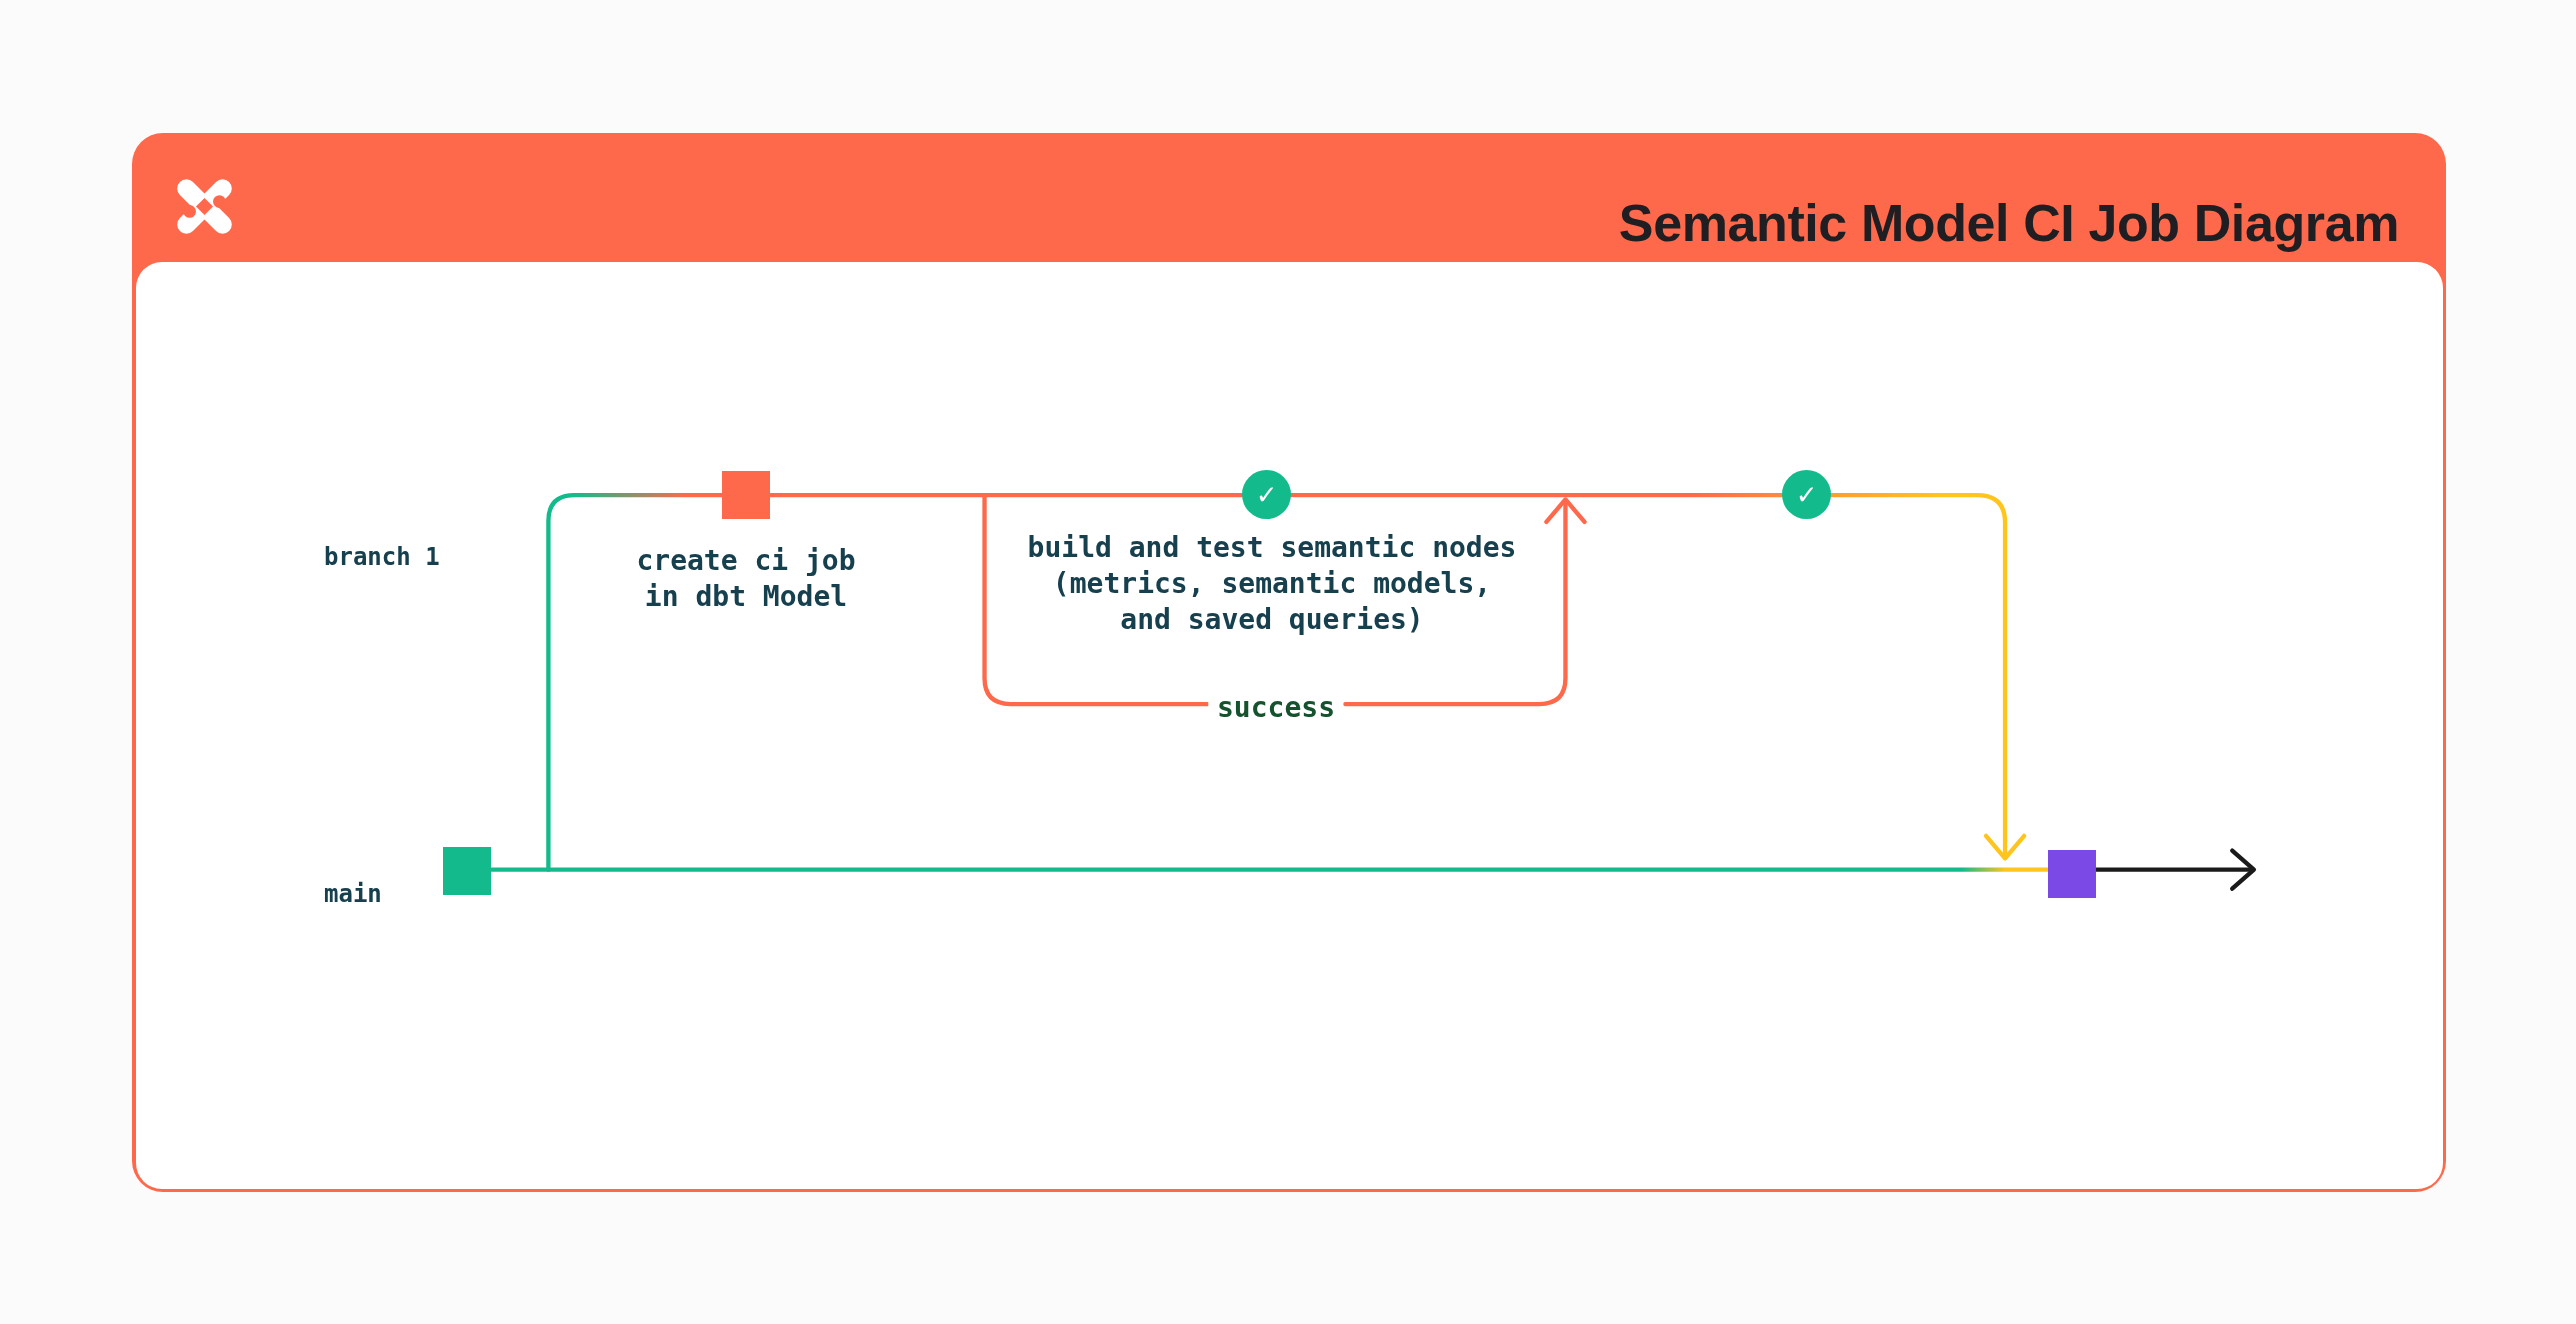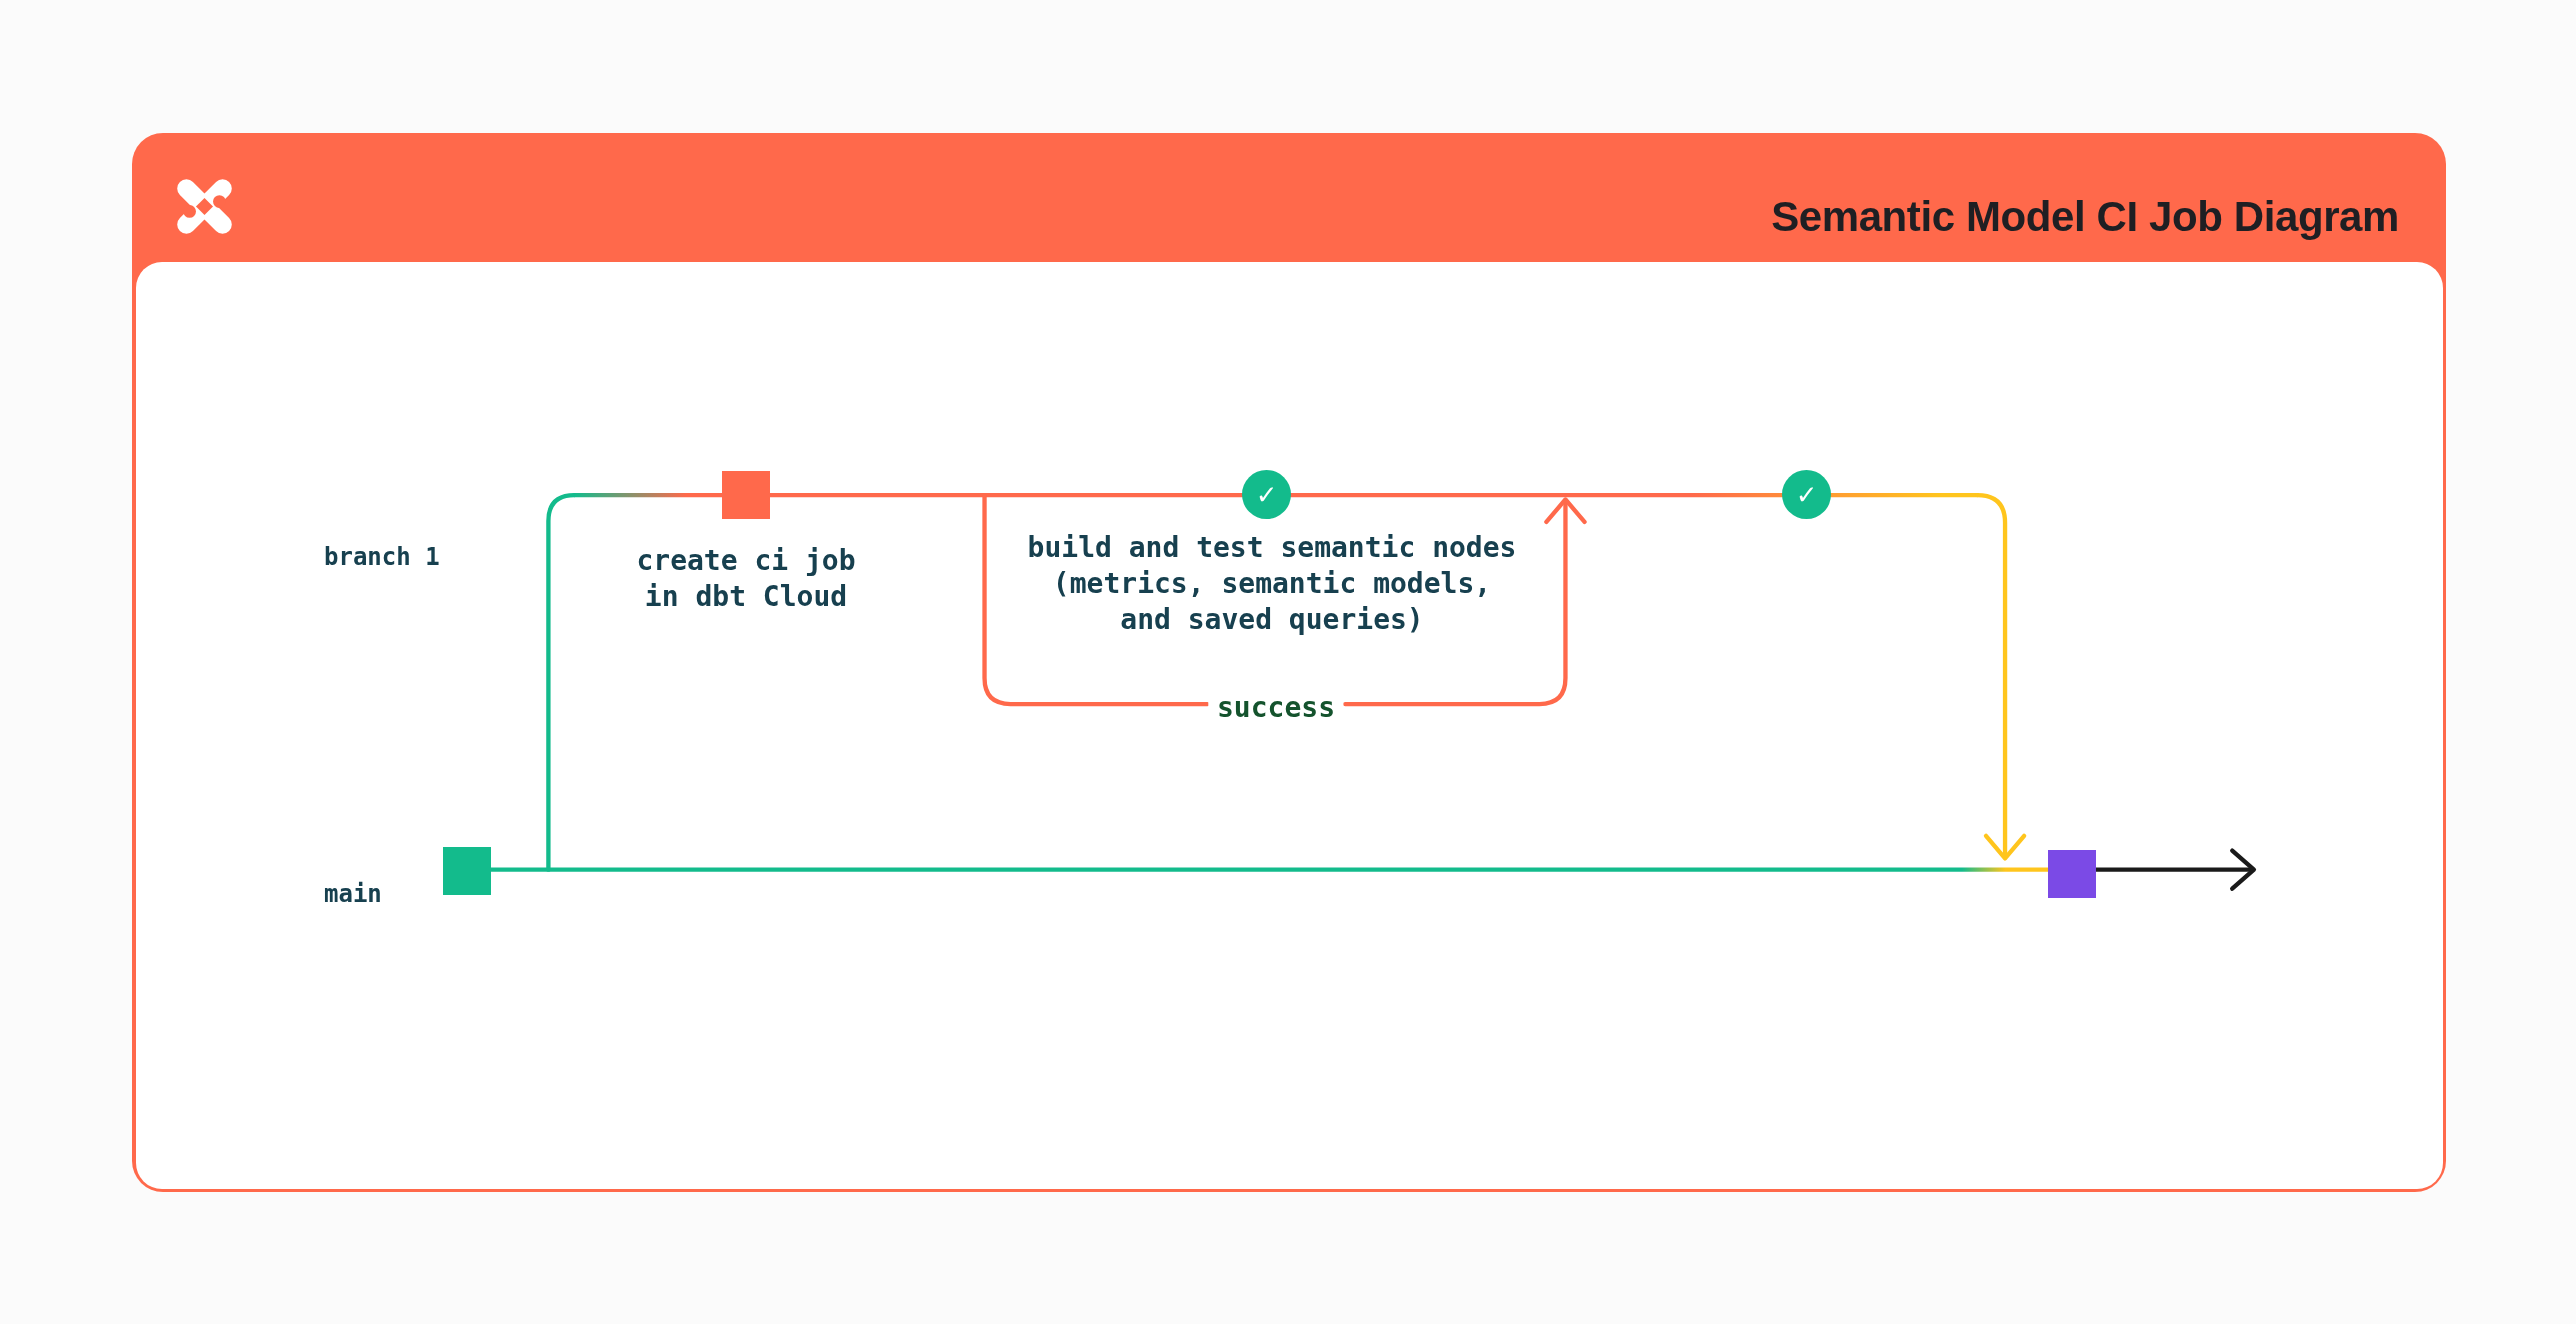--- a/index.html
+++ b/index.html
@@ -16,21 +16,21 @@
   .card-body{
     position:absolute;left:3.5px;right:3.5px;top:129px;bottom:3.5px;
     background:#FFFFFF;border-radius:26px;
   }
   .logo{
     position:absolute;left:37px;top:38px;width:71px;height:71px;
   }
   .title{
     position:absolute;right:47px;top:59px;
     font-family:"Liberation Sans",sans-serif;font-weight:700;
-    font-size:42px;line-height:1.2;letter-spacing:-0.4px;color:#1F1F23;
+    font-size:52px;line-height:1.2;letter-spacing:-0.4px;color:#1F1F23;
     white-space:nowrap;
   }
   
   .diagram{position:absolute;left:0;top:0;width:2576px;height:1324px;}
   .lines{position:absolute;left:0;top:0;}
   .lane-label{
     position:absolute;font-size:24px;font-weight:700;color:#17404F;
     line-height:1;white-space:nowrap;
   }
   .lane-label.branch{left:324px;top:545px;}
@@ -121,20 +121,20 @@
   <div class="commit-square purple"></div>
 
   <div class="check-circle first">
     <span>✓</span>
   </div>
   <div class="check-circle second">
     <span>✓</span>
   </div>
 
   <div class="note create">create ci job
-in dbt Cloud</div>
+in dbt Model</div>
   <div class="note build">build and test semantic nodes
 (metrics, semantic models,
 and saved queries)</div>
   <div class="loop-label">success</div>
 
 </div>
 
 
 </body></html>

